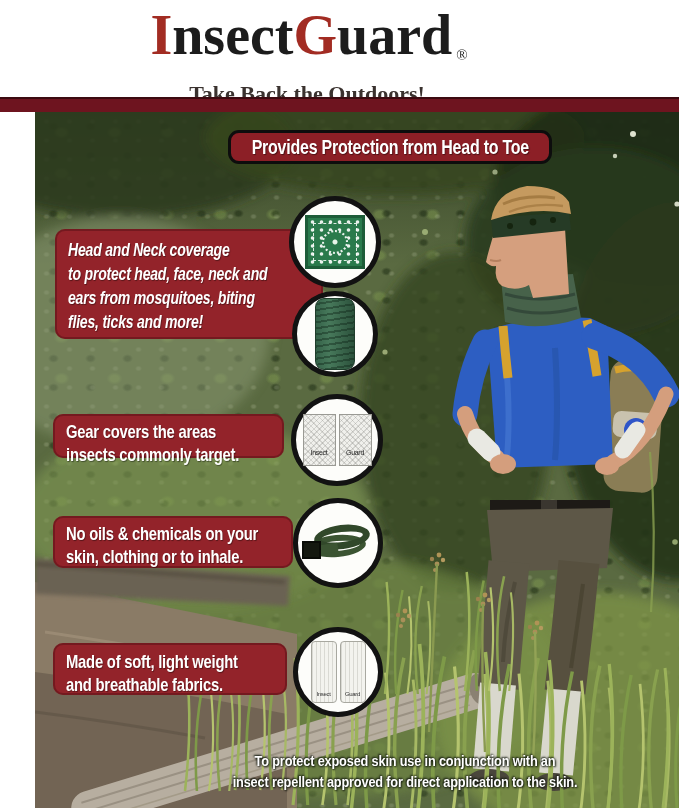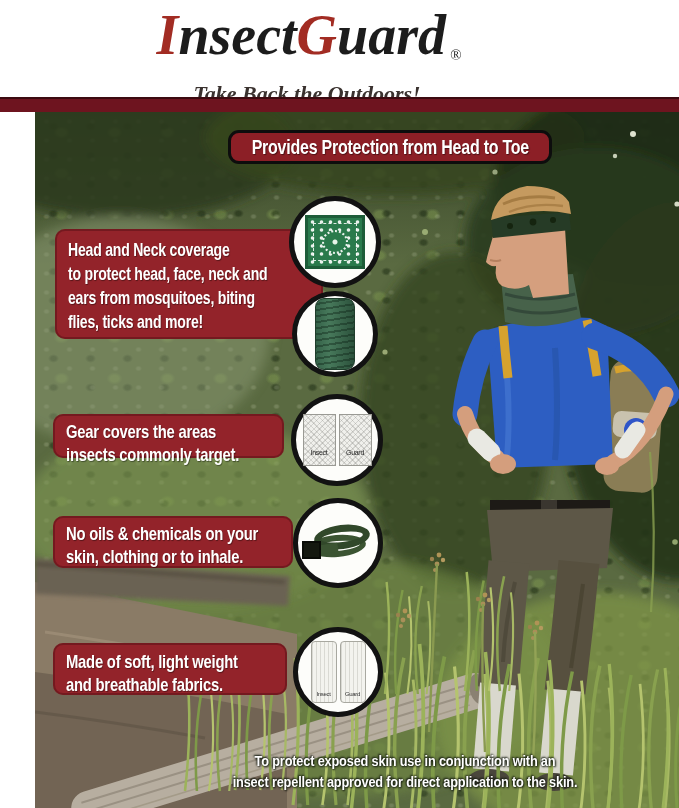--- a/index.html
+++ b/index.html
@@ -1,19 +1,19 @@
 <!DOCTYPE html>
 <html><head>
 <meta charset="utf-8">
 <style>
   html,body{margin:0;padding:0;background:#777;}
   .page{position:relative;width:679px;height:808px;margin:0 auto;background:#fff;overflow:hidden;
         font-family:"Liberation Sans",sans-serif;}
   
-  .header{position:absolute;left:0;top:0;width:614px;height:97px;background:#ffffff;text-align:center;font-style:italic;}
+  .header{position:absolute;left:0;top:0;width:614px;height:97px;background:#ffffff;text-align:center;}
   .brand{margin:0;padding-top:6px;font-family:"Liberation Serif",serif;font-weight:700;
          font-size:56px;line-height:58px;color:#1c1c1c;letter-spacing:0;}
   .brand .red{color:#a22c23;}
   .brand .reg{font-size:15px;font-weight:400;color:#2a2a2a;vertical-align:baseline;position:relative;top:6px;left:4px;}
   .tagline{margin:0;font-family:"Liberation Serif",serif;font-weight:700;font-size:22px;line-height:32px;color:#3a322f;}
   .divider{position:absolute;left:0;top:97px;width:679px;height:15px;background:#6e141f;border-top:2px solid #3c0a10;box-sizing:border-box;}
   
   .photo{position:absolute;left:0;top:112px;width:679px;height:696px;background-color:#5a6a41;
      background-image:
        radial-gradient(rgba(240,248,215,.16) 1.5px, transparent 3.5px),
@@ -29,21 +29,21 @@
           display:flex;align-items:center;justify-content:center;}
   .banner .txt{color:#ffffff;font-weight:700;font-size:20px;white-space:nowrap;
                transform:scaleX(.8);transform-origin:center;letter-spacing:-.3px;
                text-shadow:1px 1px 1px rgba(0,0,0,.45);}
   
   .callout{position:absolute;z-index:2;background:#93232a;border-radius:10px;box-sizing:border-box;
            padding:6px 0 0 13px;box-shadow:inset 0 0 0 2px rgba(60,8,12,.35);}
   .callout .lines{transform:scaleX(.78);transform-origin:left center;white-space:nowrap;}
   .callout .ln{color:#ffffff;font-weight:700;font-size:19px;line-height:23px;letter-spacing:-.3px;
                text-shadow:1px 1px 1px rgba(0,0,0,.4);}
-  .callout-1{left:20px;top:117px;width:268px;height:110px;padding-top:9px;}
+  .callout-1{left:20px;top:117px;width:268px;height:110px;padding-top:9px;font-style:italic;}
   .callout-1 .lines{transform:scaleX(.74);}
   .callout-1 .ln{line-height:24px;}
   .callout-2{left:18px;top:302px;width:231px;height:44px;}
   .callout-3{left:18px;top:404px;width:240px;height:52px;}
   .callout-4{left:18px;top:531px;width:234px;height:52px;padding-top:7px;}
   
   .circle{position:absolute;z-index:3;background:#fdfdfa;border:5px solid #121212;border-radius:50%;
           box-sizing:border-box;display:flex;align-items:center;justify-content:center;gap:3px;}
   .circle-1{left:254px;top:84px;width:92px;height:92px;}
   .circle-2{left:257px;top:179px;width:86px;height:86px;}

